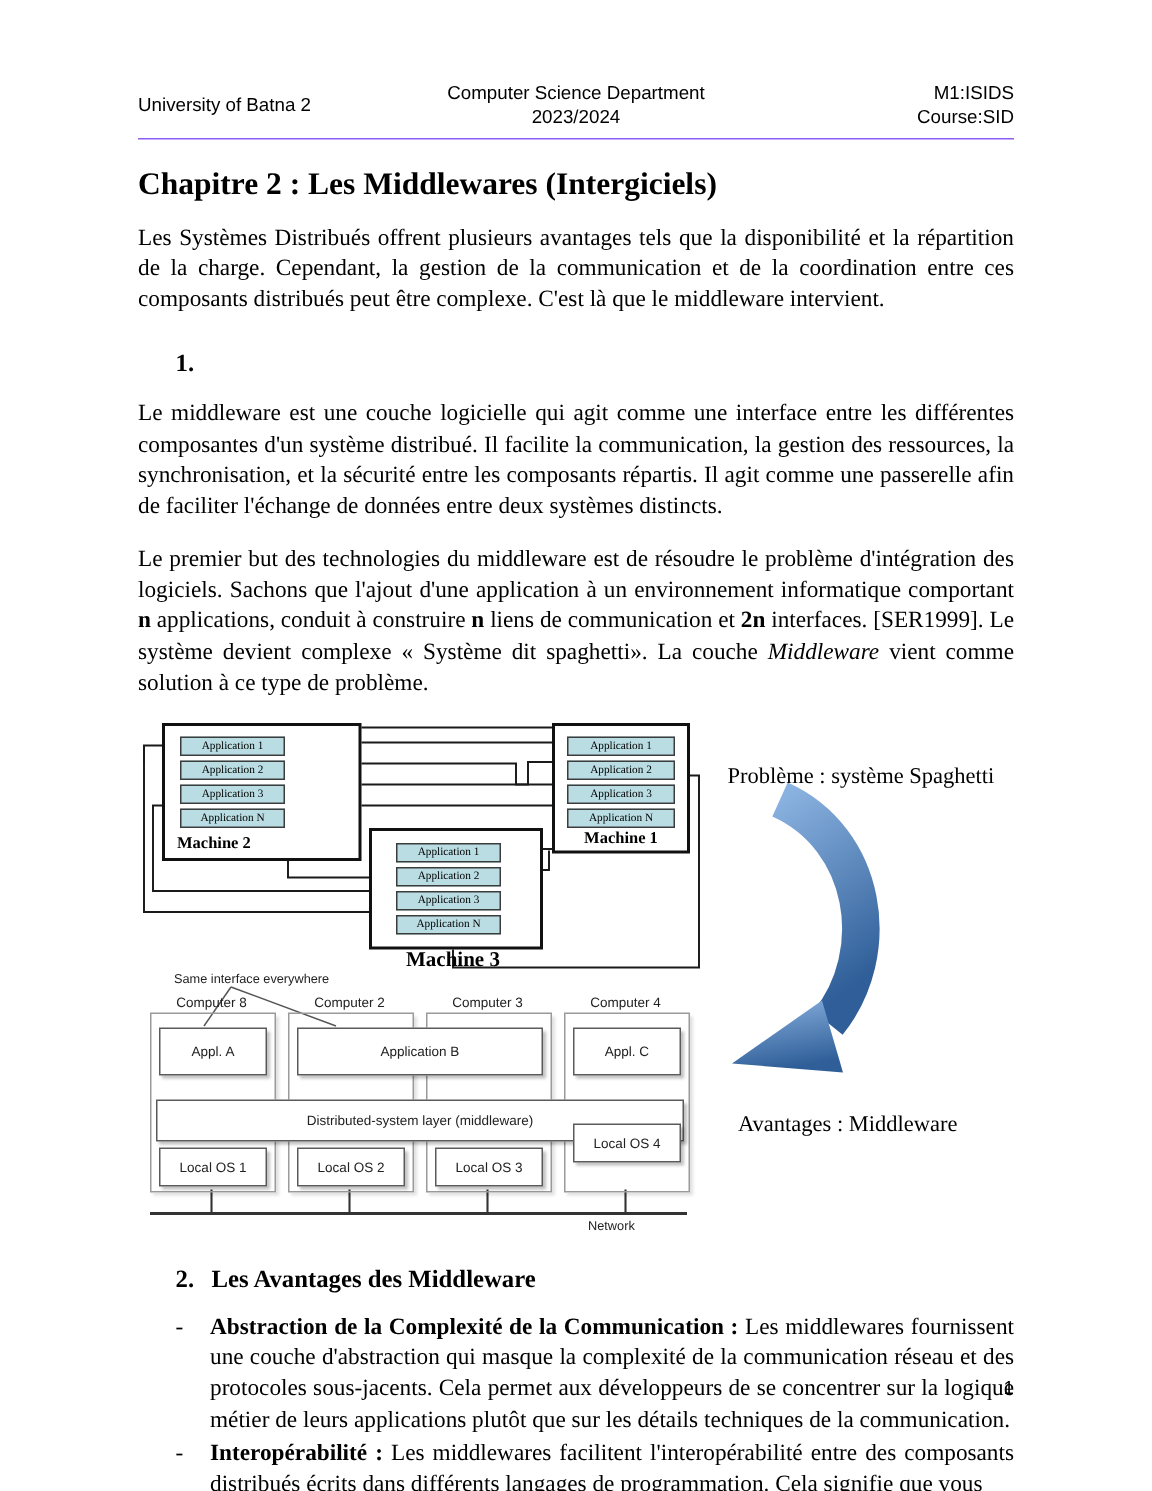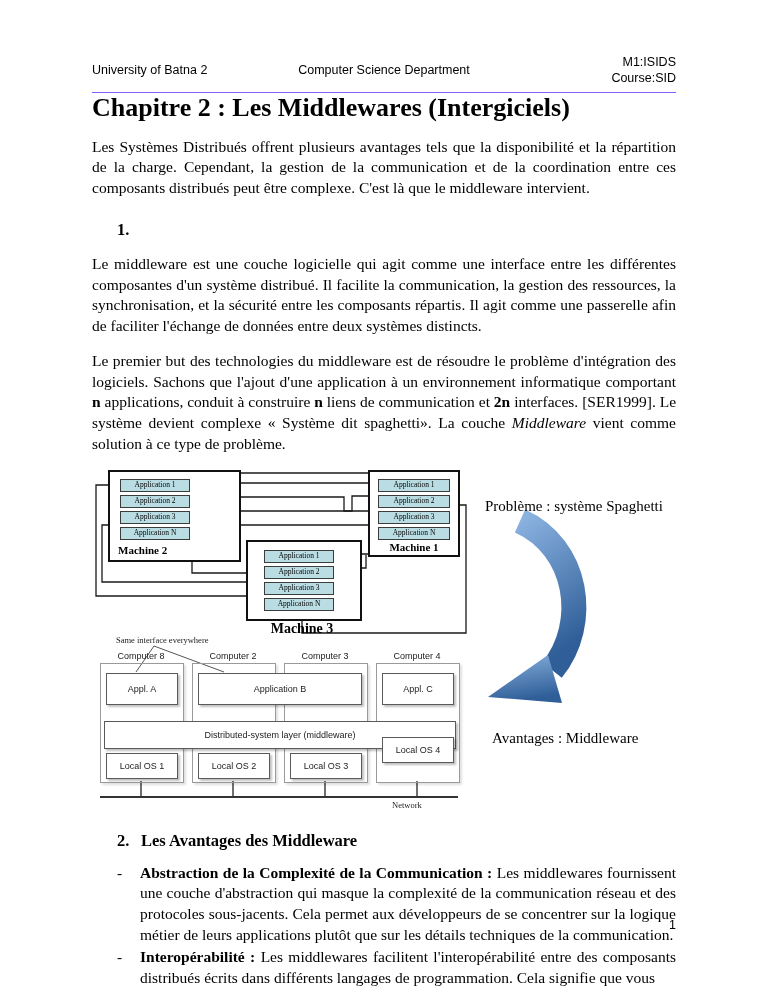--- a/index.html
+++ b/index.html
@@ -4,54 +4,55 @@
 <style>
   html,body{margin:0;padding:0;background:#e8e8e8;}
   .page{position:relative;width:768px;height:994px;background:#ffffff;font-family:"Liberation Serif",serif;color:#000;overflow:hidden;margin:0 auto;}
   .content{position:absolute;left:92px;top:0;width:584px;}
 
   .header{display:flex;padding-top:54px;border-bottom:1px solid #8b5cf6;padding-bottom:5px;font-family:"Liberation Sans",sans-serif;font-size:12.5px;line-height:1.3;align-items:center;}
   .h-left{flex:1;text-align:left;}
   .h-center{flex:1.25;text-align:center;}
   .h-right{flex:1;text-align:right;}
 
-  .title{font-size:26px;font-weight:bold;}
+  .title{margin-top:17px;font-size:21px;font-weight:bold;}
   p.body{margin:14px 0 0 0;font-size:15.5px;line-height:1.34;text-align:justify;}
   .sec-heading{display:flex;margin-top:21px;margin-left:25px;font-size:16.5px;font-weight:bold;}
   .sec-num{width:24px;flex:none;}
 
   .fig{position:relative;margin-top:10px;width:584px;height:352px;}
   .overlay{position:absolute;left:0;top:0;z-index:0;}
   .machine{position:absolute;background:#fff;border:2px solid #111;z-index:1;}
   .apps{position:absolute;}
   .app{width:68px;height:11px;margin-bottom:3px;background:#b9dde3;border:1px solid #3c3c3c;font-size:7.5px;line-height:10px;text-align:center;overflow:hidden;}
   .machine-label{position:absolute;font-weight:bold;font-size:11px;}
   .m3-label{position:absolute;font-weight:bold;font-size:14px;text-align:center;z-index:2;}
   .fig-caption{position:absolute;font-size:15px;z-index:2;white-space:nowrap;}
-  .small-note{position:absolute;font-family:Liberation Serif, serif;font-size:8.5px;color:#222;z-index:2;white-space:nowrap;}
+  .small-note{position:absolute;font-family:Liberation Sans, sans-serif;font-size:8.5px;color:#222;z-index:2;white-space:nowrap;}
   .comp-label{position:absolute;font-family:"Liberation Sans",sans-serif;font-size:9px;color:#222;width:82px;text-align:center;z-index:1;white-space:nowrap;}
   .comp-outer{position:absolute;border:1px solid #9a9a9a;z-index:1;box-shadow:2px 2px 2px rgba(0,0,0,0.12);}
   .diag-box{position:absolute;background:#fff;border:1px solid #5a5a5a;z-index:2;display:flex;align-items:center;justify-content:center;font-family:"Liberation Sans",sans-serif;font-size:9px;color:#222;box-shadow:2px 2px 2px rgba(0,0,0,0.25);text-align:center;}
 
   .bullets{margin-top:12px;font-size:15.5px;line-height:1.34;}
   .bullet{display:flex;margin-left:25px;margin-bottom:1px;}
   .bullet .dash{width:23px;flex:none;}
   .bullet .btext{flex:1;text-align:justify;}
   .pageno{position:absolute;right:92px;top:918px;font-family:"Liberation Sans",sans-serif;font-size:12.5px;}
 </style>
 </head>
 <body>
 
 <div class="page">
   <div class="content">
 
     <div class="header">
       <div class="h-left">University of Batna 2</div>
       <div class="h-center">
         <div>Computer Science Department</div>
+        <div>2023/2024</div>
       </div>
       <div class="h-right">
         <div>M1:ISIDS</div>
         <div>Course:SID</div>
       </div>
     </div>
 
     <div class="title">Chapitre 2 : Les Middlewares (Intergiciels)</div>
 
     <p class="body">Les Systèmes Distribués offrent plusieurs avantages tels que la disponibilité et la répartition de la charge. Cependant, la gestion de la communication et de la coordination entre ces composants distribués peut être complexe. C'est là que le middleware intervient.</p>

